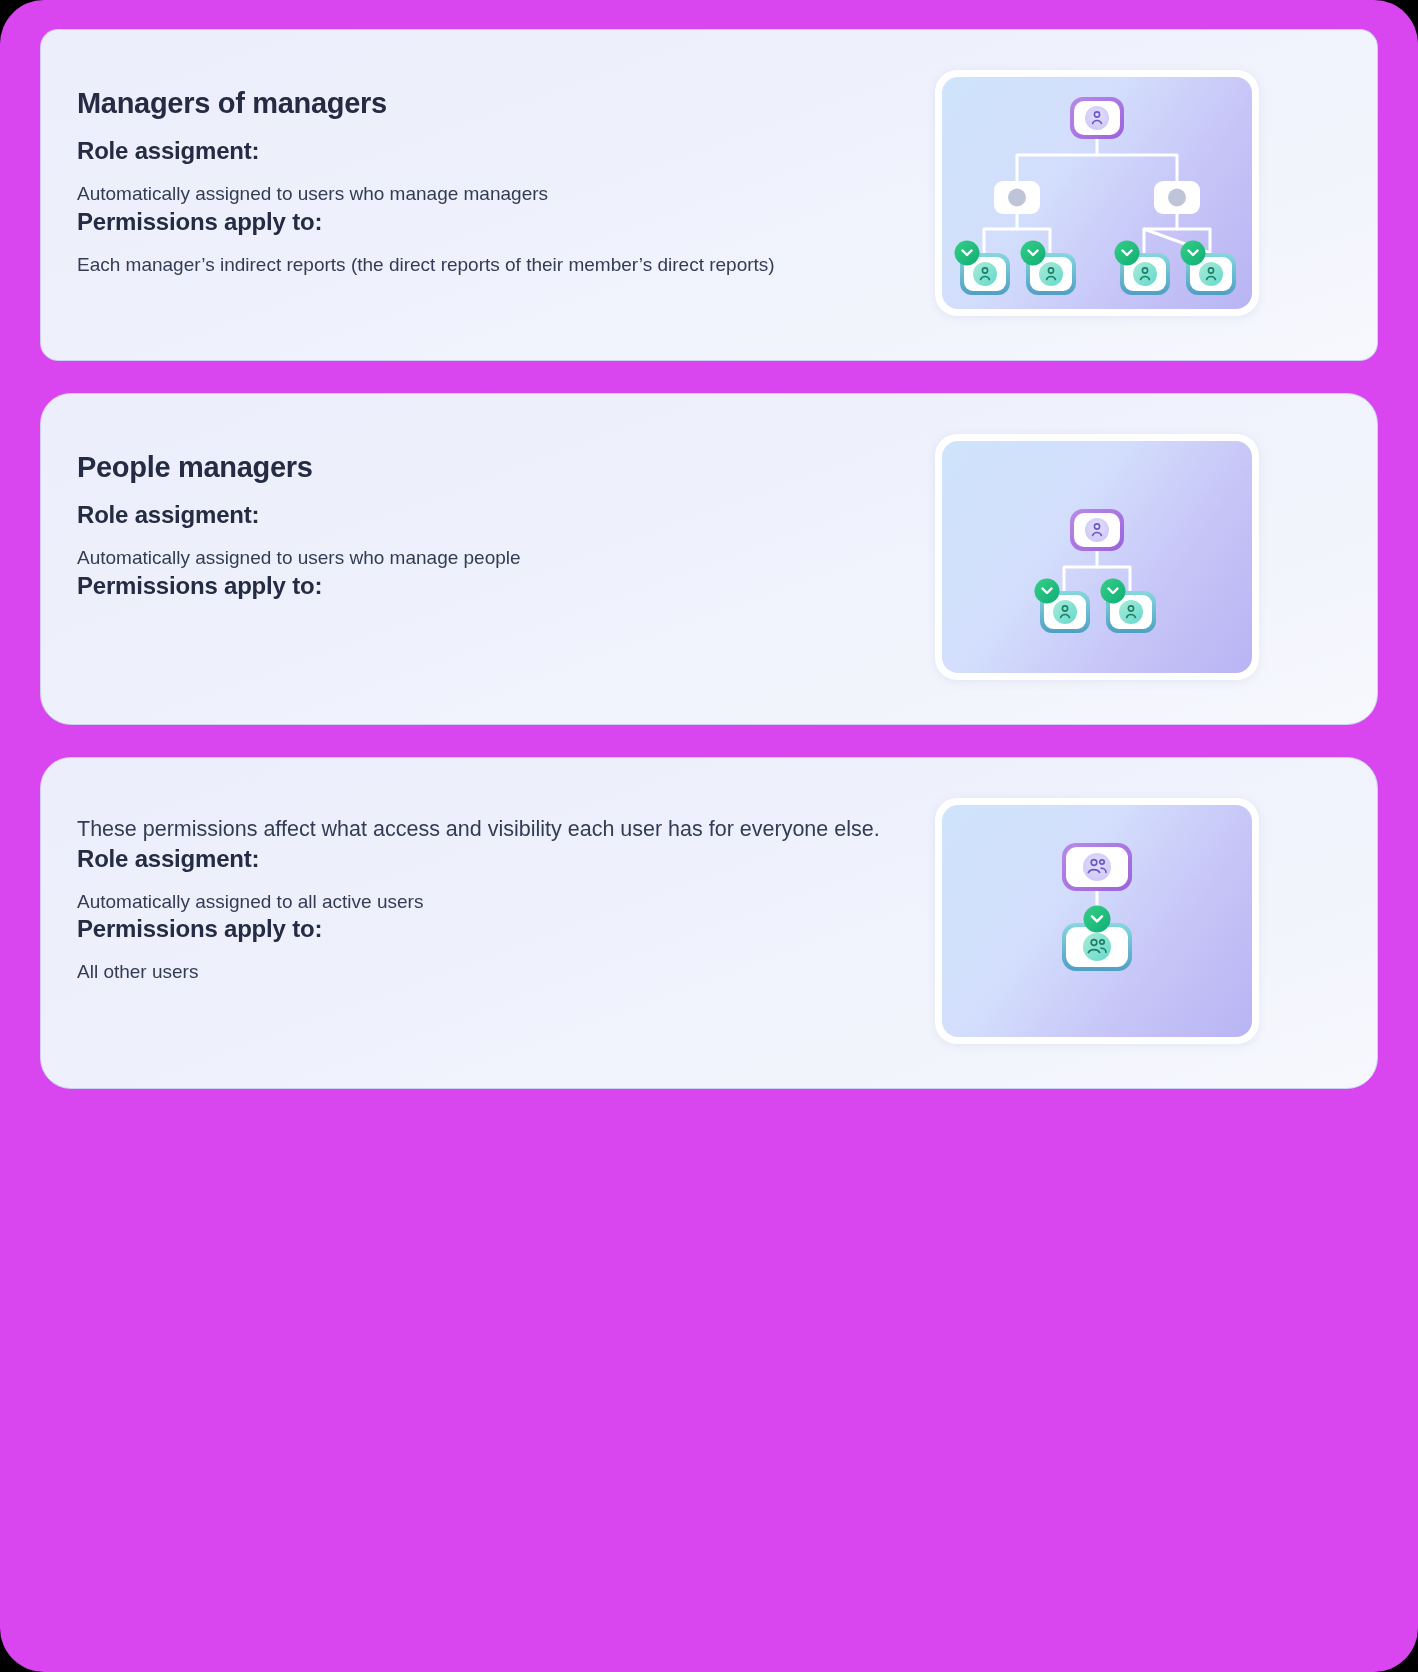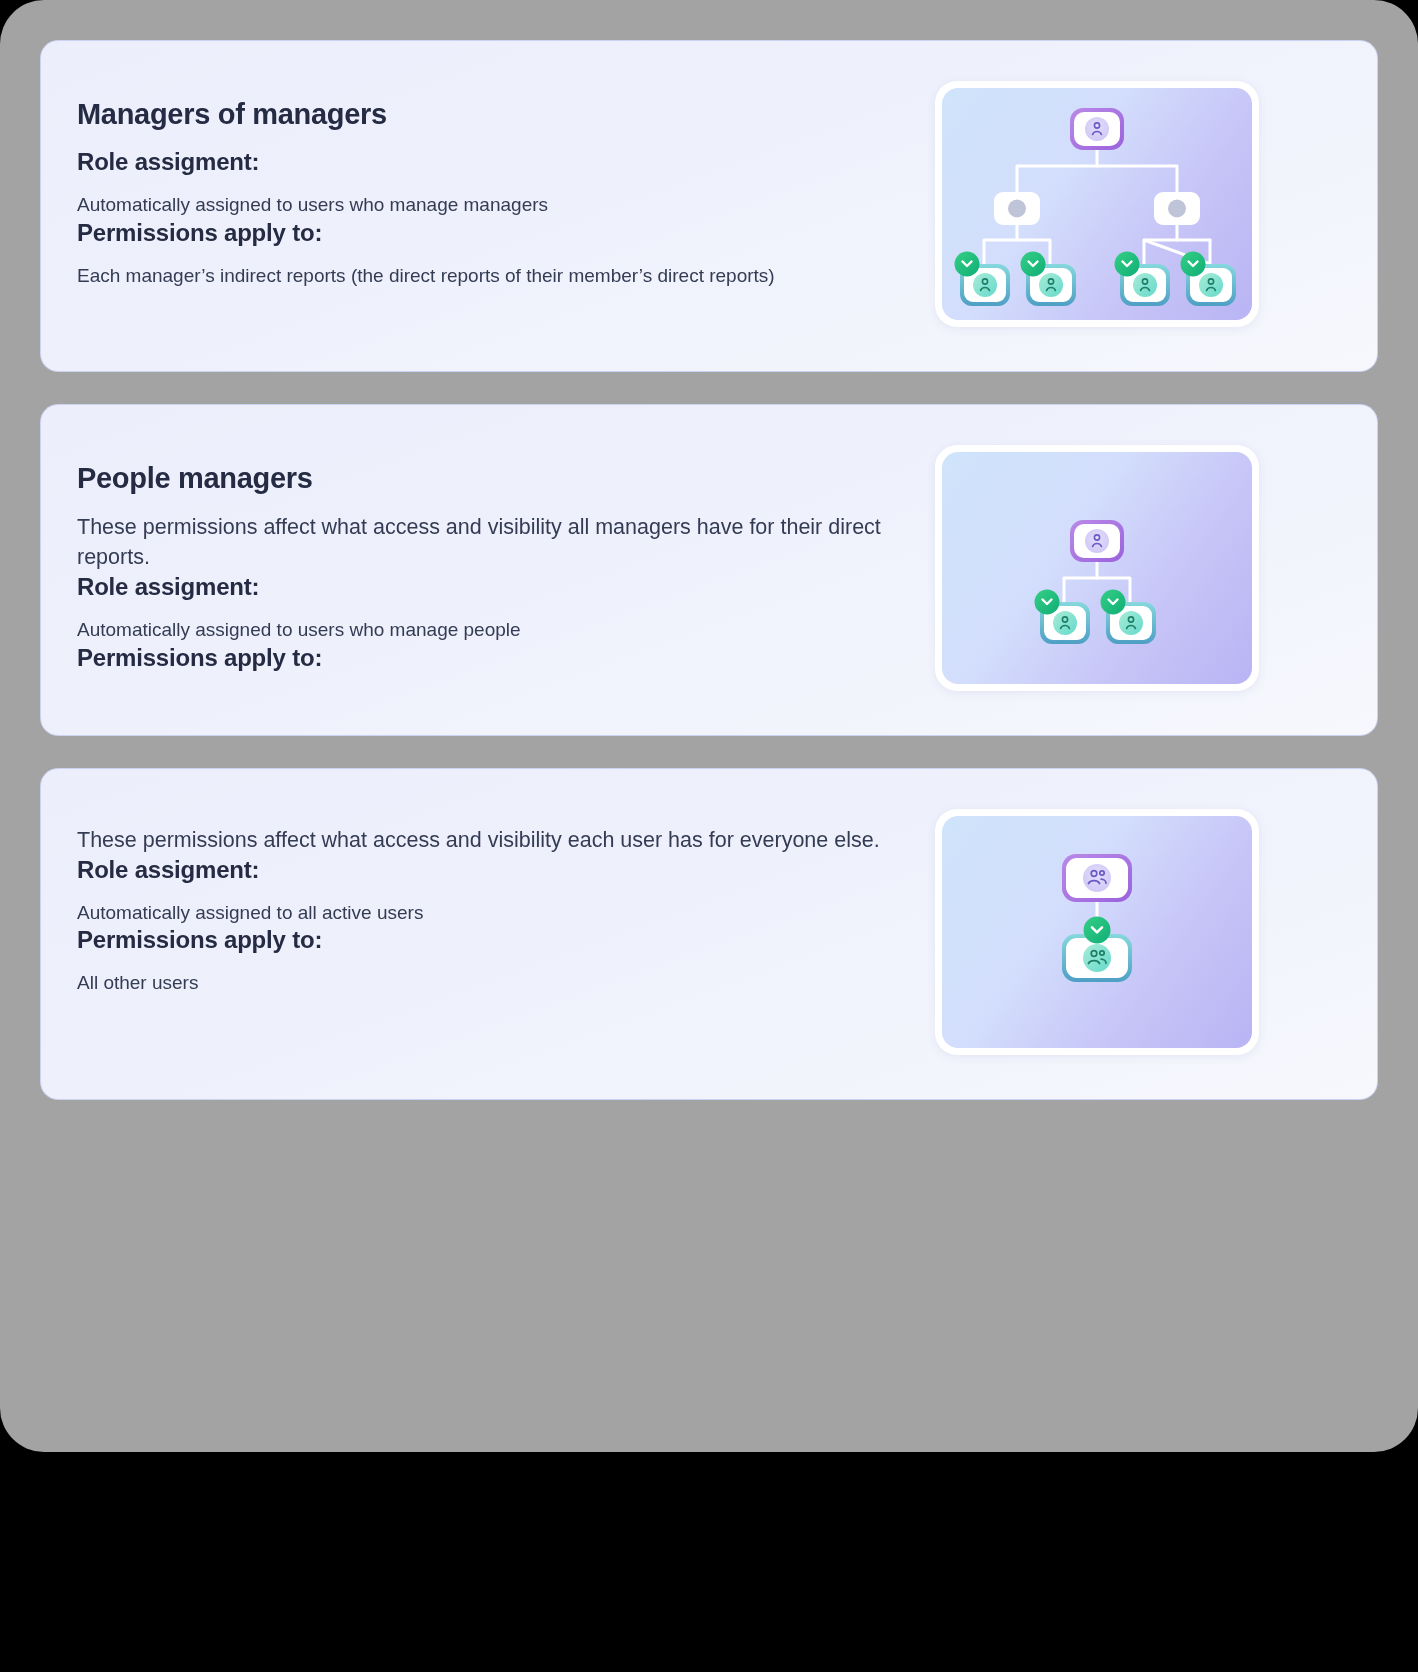--- a/index.html
+++ b/index.html
@@ -7,36 +7,36 @@
   html, body {
     width: 1418px;
     height: 1672px;
     background: #000;
     font-family: "Liberation Sans", sans-serif;
   }
 
   .page {
     position: relative;
     width: 1418px;
-    height: 1452px;
-    background: #a3a3a3;
+    height: 1672px;
+    background: #d946ef;
     border-radius: 44px;
     overflow: hidden;
-    padding: 40px 40px;
+    padding: 29px 40px;
   }
 
   .card {
     position: relative;
     border: 1px solid #ccd2f2;
     border-radius: 18px;
     background: linear-gradient(160deg, #eceefb 0%, #eef0fc 42%, #f6f8fd 100%);
     overflow: hidden;
   }
 
-  .card + .card { margin-top: 32px; }
+  .card + .card { margin-top: 32px; border-radius: 31px; }
 
   .card-inner {
     display: flex;
     align-items: flex-start;
     padding: 40px 44px 44px 36px;
   }
 
   .card-text { flex: 1 1 auto; max-width: 830px; padding-top: 16px; }
 
   .card-title {
@@ -214,21 +214,20 @@
           </svg>
         </div>
       </div>
     </div>
   </section>
 
   <section class="card">
     <div class="card-inner">
       <div class="card-text">
         <h2 class="card-title">People managers</h2>
-        <p class="card-desc">These permissions affect what access and visibility all managers have for their direct reports.</p>
 
         <h3 class="section-label">Role assigment:</h3>
         <p class="section-value">Automatically assigned to users who manage people</p>
 
         <h3 class="section-label">Permissions apply to:</h3>
       </div>
 
       <div class="illus-wrap">
         <div class="illus mid">
           <svg class="svgstage" viewBox="0 0 310 232" xmlns="http://www.w3.org/2000/svg">

